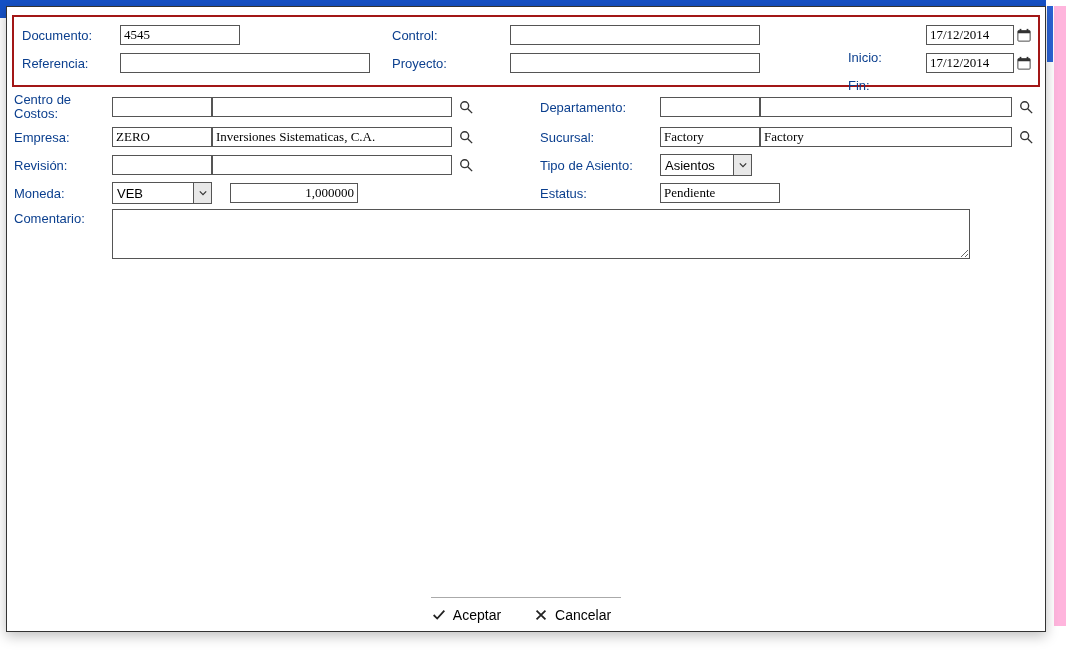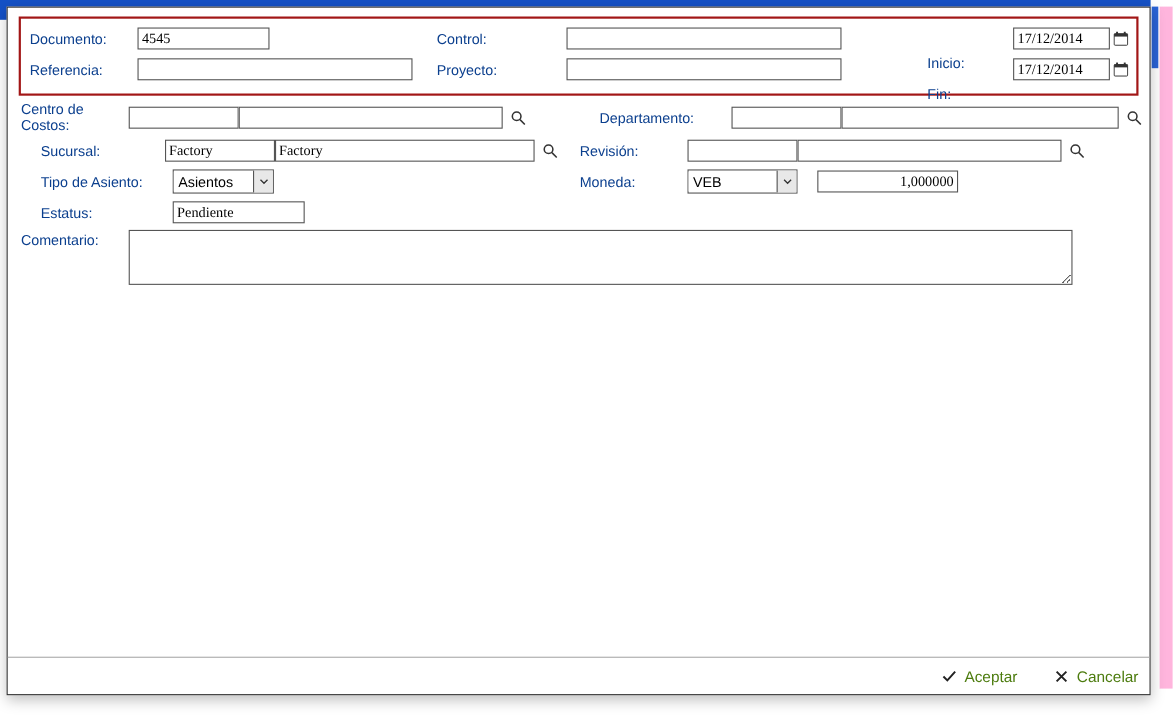--- a/index.html
+++ b/index.html
@@ -13,21 +13,21 @@
   .bg-header { position:absolute; top:0; left:0; width:1046px; height:18px; background:#1551c6; color:#fff; font-size:11px; }
 
   
   .bg-tools { position:absolute; top:629px; left:0; width:1046px; height:20px; }
 
   
   .dialog {
     position:absolute; top:6px; left:6px; width:1040px; height:626px;
     background:#fff; border:1px solid #333;
     box-shadow:0 4px 12px rgba(0,0,0,.25);
-    display:flex; flex-direction:column;
+    display:flex; flex-direction:column;align-items:center;
   }
   .dialog-body { flex:1; padding:8px 10px 0 10px; overflow:hidden; }
 
   .redbox { border:2px solid #a21616; padding:4px 6px 8px 6px; margin-bottom:4px; }
 
   .row { display:flex; align-items:center; height:28px; }
   .row.tall { height:32px; }
 
   .lbl { color:#0b3f8e; font-weight:400; width:100px; padding:2px 2px; }
   .lbl.right { width:140px; padding-left:20px;}
@@ -52,21 +52,21 @@
   .cal { width:16px; height:18px; margin-left:2px; display:inline-flex; align-items:center; justify-content:center;}
   .cal svg { width:14px; height:14px; fill:#333; }
 
   textarea { border:1px solid #555; resize:both; font-family:Arial; font-size:13px; padding:2px 4px; }
 
   
   .grid2 { display:grid; grid-template-columns: 492px 520px; column-gap:16px; }
 
   
   .dialog-footer { height:34px; border-top:1px solid #aaa; display:flex; justify-content:flex-end; align-items:center; gap:32px; padding-right:10px; }
-  .fbtn { display:inline-flex; align-items:center; gap:6px; color:#4d7c0f; cursor:pointer; font-size:14px;}
+  .fbtn { display:inline-flex; align-items:center; gap:6px; color:#000000; cursor:pointer; font-size:14px;}
   .fbtn svg { width:16px; height:16px; stroke:#222; fill:none; stroke-width:2; }
 
 </style>
 </head>
 <body>
 
 <div class="fringe-right"></div>
 <div class="fringe-right-inner"></div>
 <div class="fringe-blue-top"></div>
 
@@ -140,20 +140,31 @@
         <input class="txt" style="width: 100px;">
         <input class="txt" style="width: 252px;">
         <span class="srch">
             <svg viewBox="0 0 16 16">
               <circle cx="6.5" cy="6.5" r="4.5"></circle>
               <line x1="10" y1="10" x2="15" y2="15"></line>
             </svg>
           </span>
       </div>
 
+      <div class="row">
+        <span class="lbl">Empresa:</span>
+        <input class="txt" style="width: 100px;" value="ZERO">
+        <input class="txt" style="width: 240px;" value="Inversiones Sistematicas, C.A.">
+        <span class="srch">
+            <svg viewBox="0 0 16 16">
+              <circle cx="6.5" cy="6.5" r="4.5"></circle>
+              <line x1="10" y1="10" x2="15" y2="15"></line>
+            </svg>
+          </span>
+      </div>
 
       <div class="row">
         <span class="lbl right">Sucursal:</span>
         <input class="txt" style="width: 100px;" value="Factory">
         <input class="txt" style="width: 252px;" value="Factory">
         <span class="srch">
             <svg viewBox="0 0 16 16">
               <circle cx="6.5" cy="6.5" r="4.5"></circle>
               <line x1="10" y1="10" x2="15" y2="15"></line>
             </svg>

